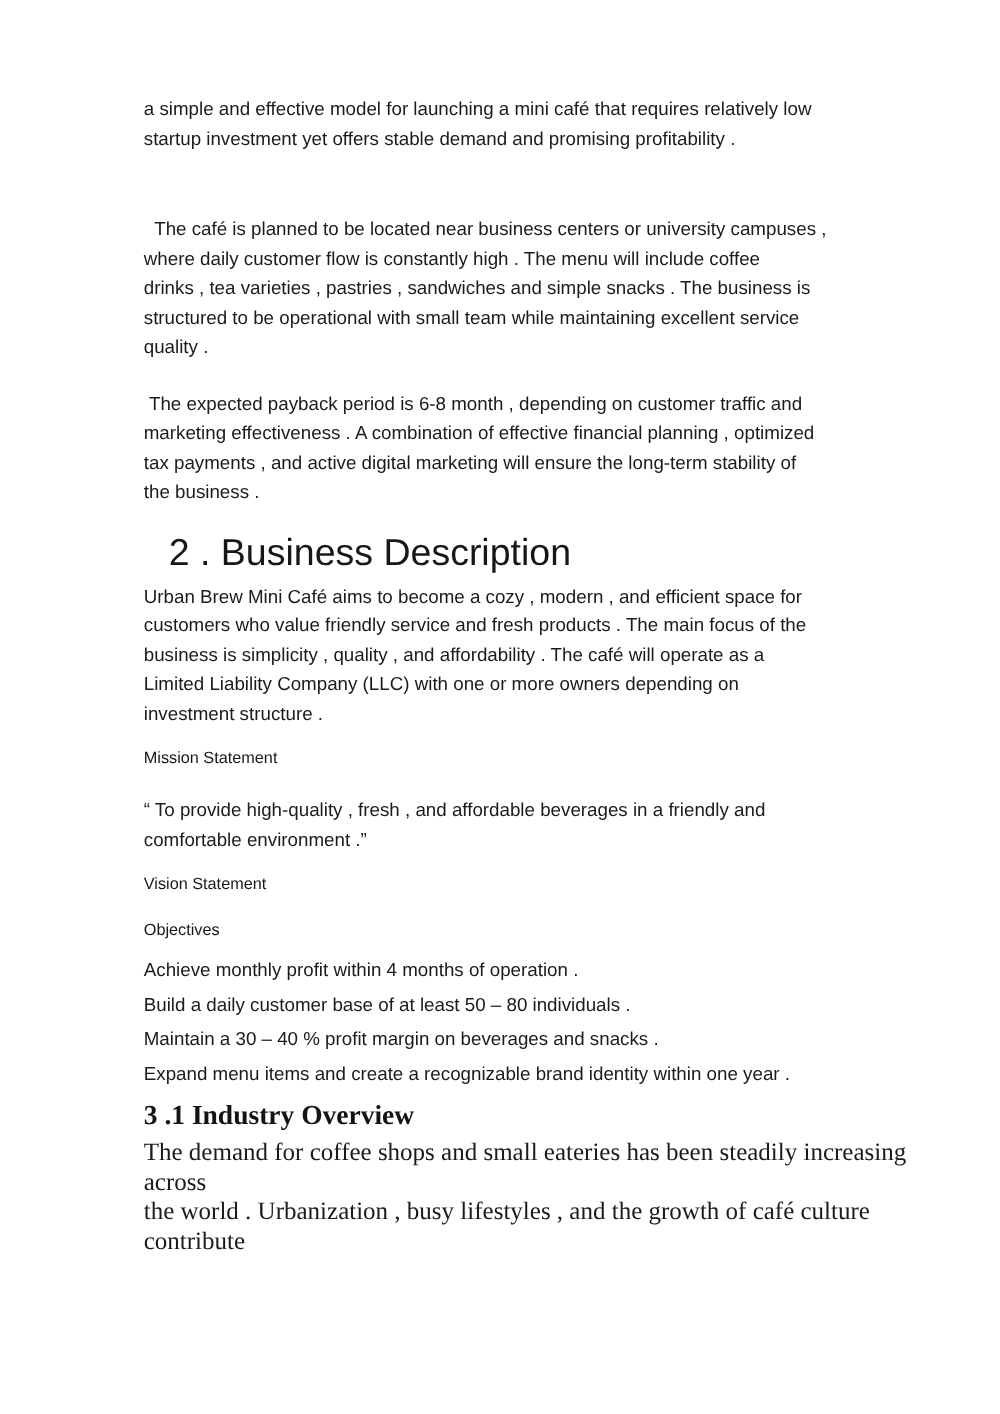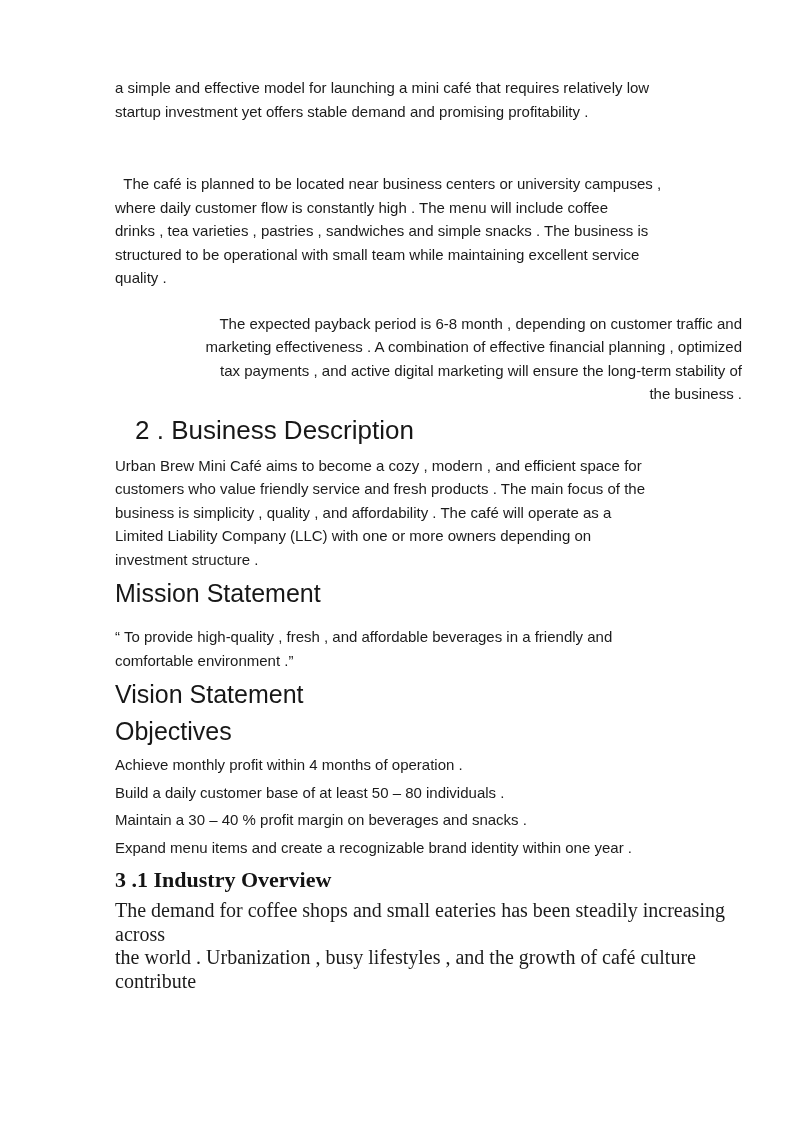--- a/index.html
+++ b/index.html
@@ -19,33 +19,33 @@
     overflow: hidden;
   }
   .para {
     margin: 0;
     font-size: 15px;
     line-height: 23.5px;
     white-space: pre-wrap;
     color: #1b1b1b;
   }
   .para-2 { margin-top: 49px; }
-  .para-3 { margin-top: 22px; text-align: right; }
+  .para-3 { margin-top: 22px; }
   .h2-sans {
-    margin: 8px 0 0 20px;
-    font-size: 26px;
+    margin: 20px 0 0 20px;
+    font-size: 30px;
     line-height: 33px;
     font-weight: 400;
     color: #171717;
     white-space: pre-wrap;
   }
   .bd-intro { margin-top: 7px; }
   .h3-sans {
     margin: 8px 0 0 0;
-    font-size: 25px;
+    font-size: 13px;
     line-height: 29px;
     font-weight: 400;
     color: #171717;
     white-space: pre-wrap;
   }
   .quote-para { margin-top: 17px; }
   .objectives-list {
     margin-top: 5px;
     line-height: 27.5px;
   }

